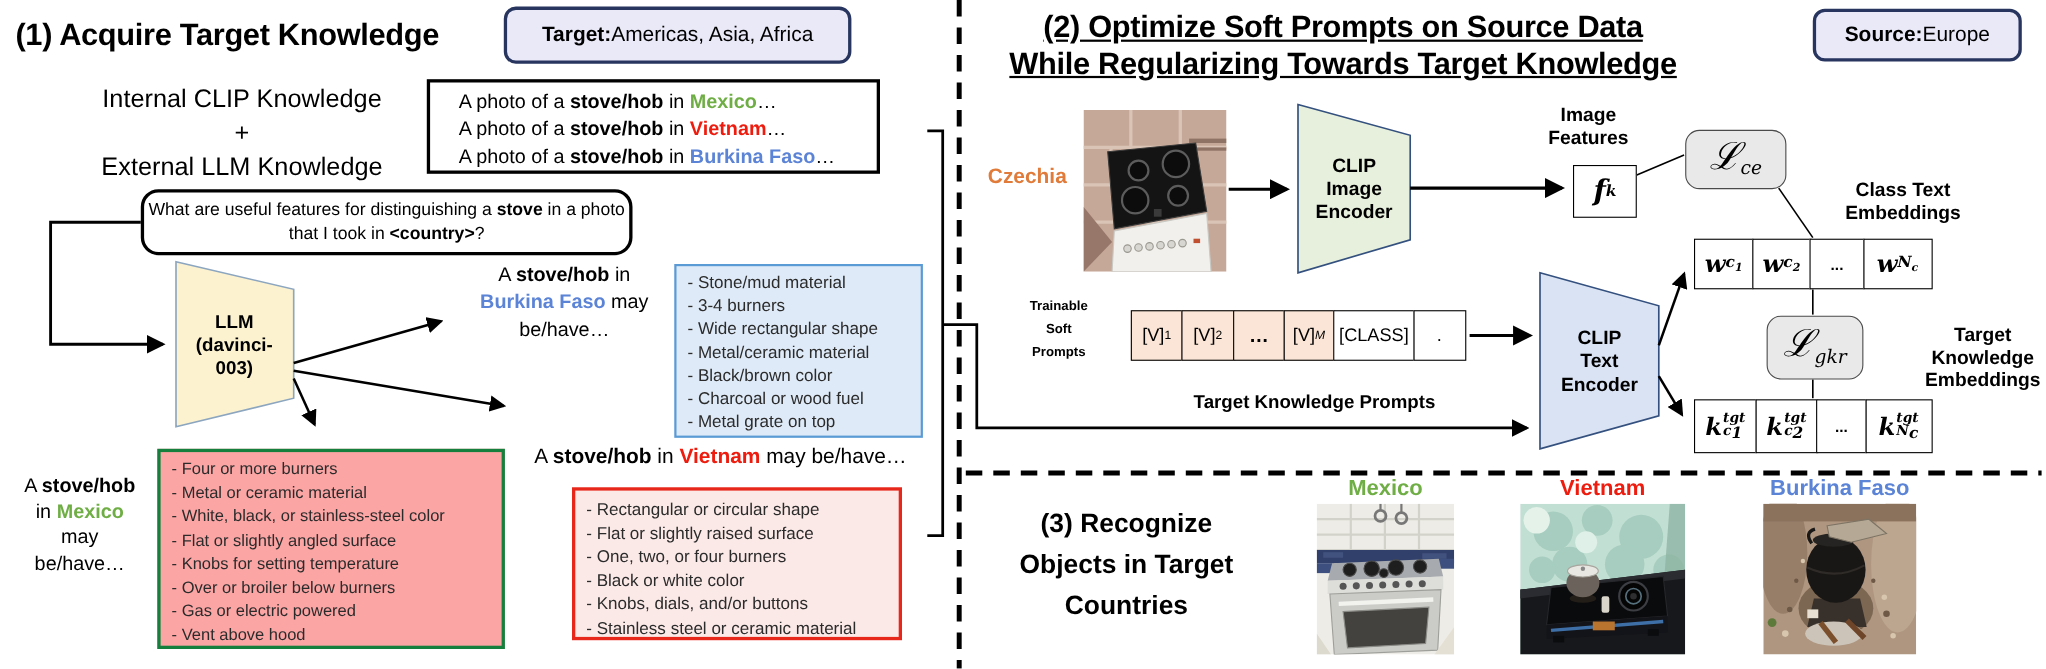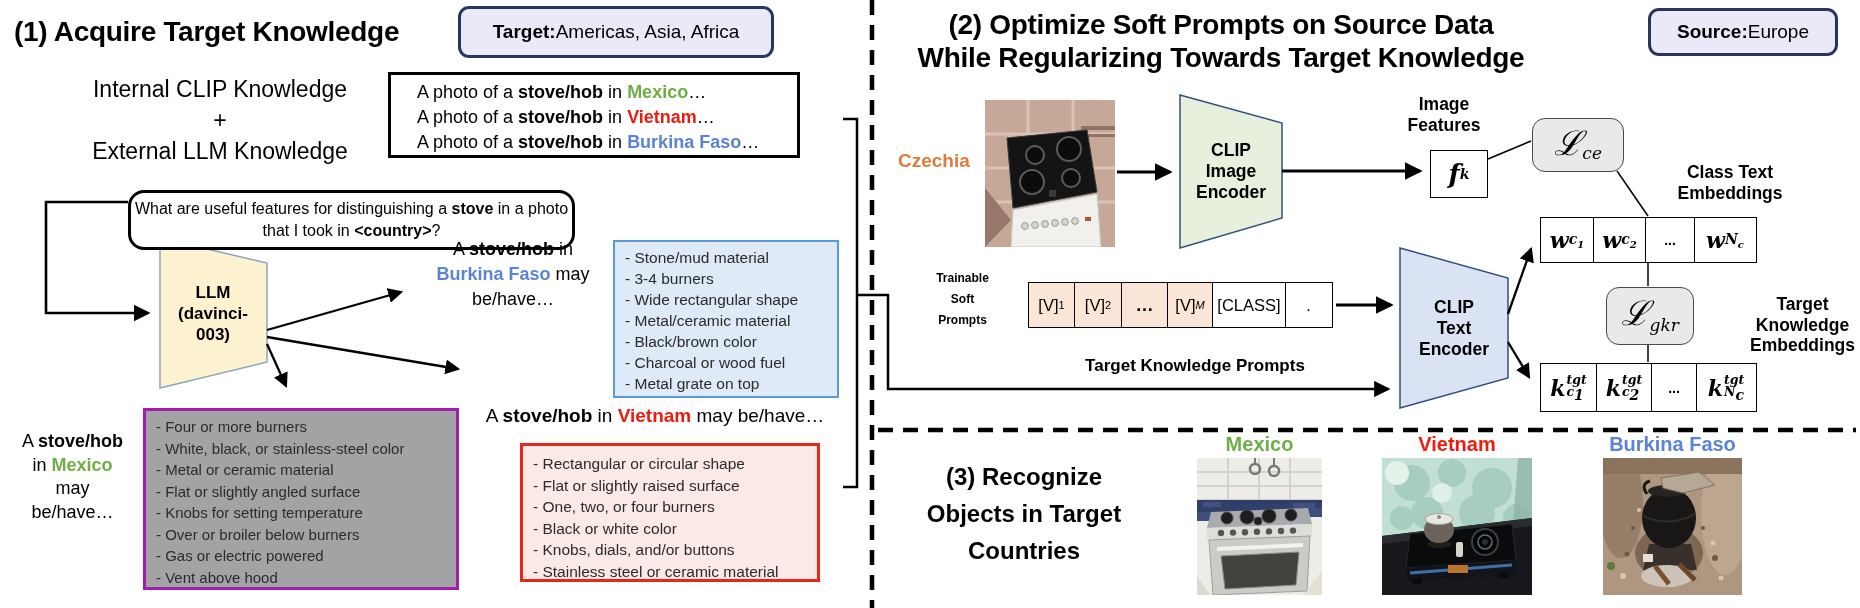--- a/index.html
+++ b/index.html
@@ -15,21 +15,21 @@
   .orange{color:#E07B39;}
   .h1{font-size:28px;font-weight:bold;letter-spacing:-0.3px;}
   .badge{background:#EAE9F8;border:3px solid #27355F;border-radius:11px;
          display:flex;align-items:center;justify-content:center;font-size:19px;box-sizing:border-box;}
   .blackbox{border:3px solid #000;box-sizing:border-box;background:#fff;}
   .roundbox{border:3.5px solid #000;border-radius:16px;box-sizing:border-box;background:#fff;
             display:flex;flex-direction:column;align-items:center;justify-content:center;}
   .featbox{box-sizing:border-box;color:#2b2b2b;font-size:15.5px;line-height:21.5px;padding:5px 10px;}
   .featbox div{white-space:nowrap;}
   .blue-box{background:#DEEAF7;border:2.5px solid #5B9BD5;}
-  .green-box{background:#a3a3a3;border:3px solid #a21caf;}
+  .green-box{background:#fca5a5;border:3px solid #15803d;}
   .red-box{background:#FBE9E7;border:3.5px solid #E8271B;}
   .lbl{font-size:18px;line-height:24px;}
   .cell{border:1.5px solid #000;box-sizing:border-box;display:flex;align-items:center;
         justify-content:center;background:#fff;position:absolute;}
   .peach{background:#FBE5D6;}
   .math{font-family:"DejaVu Serif",serif;font-style:italic;font-weight:bold;}
   .loss{background:#E9E9E9;border:1.5px solid #4a4a4a;border-radius:13px;display:flex;
         align-items:flex-start;justify-content:center;box-sizing:border-box;}
   .loss .sym{font-family:"DejaVu Serif",serif;font-style:italic;font-size:34px;line-height:40px;}
   .loss sub{font-family:"DejaVu Serif",serif;font-style:italic;font-size:17px;}
@@ -91,21 +91,21 @@
   <div class="abs ctr pre" style="left:55px;top:74px;width:330px;font-size:23px;line-height:31px;">Internal CLIP Knowledge
 +
 External LLM Knowledge</div>
 
   <div class="abs blackbox" style="left:388px;top:72px;width:412px;height:86px;padding:5px 26px;font-size:18px;line-height:25px;">
     <div><span>A photo of a </span><span class="b">stove/hob</span><span> in </span><span class="b green">Mexico</span><span>…</span></div>
     <div><span>A photo of a </span><span class="b">stove/hob</span><span> in </span><span class="b red">Vietnam</span><span>…</span></div>
     <div><span>A photo of a </span><span class="b">stove/hob</span><span> in </span><span class="b blue">Burkina Faso</span><span>…</span></div>
   </div>
 
-  <div class="abs roundbox" style="left:128px;top:172px;width:447px;height:60px;font-size:16px;line-height:22px;margin-top:18px;">
+  <div class="abs roundbox" style="left:128px;top:172px;width:447px;height:60px;font-size:16px;line-height:22px;">
     <div><span>What are useful features for distinguishing a </span><span class="b">stove</span><span> in a photo</span></div>
     <div><span>that I took in </span><span class="b">&lt;country&gt;</span><span>?</span></div>
   </div>
 
   <div class="abs ctr pre b" style="left:163px;top:282px;width:100px;font-size:17px;line-height:21px;">LLM
 (davinci-
 003)</div>
 
   <div class="abs ctr lbl" style="left:415px;top:237px;width:196px;line-height:25px;">
     <div><span>A </span><span class="b">stove/hob</span><span> in</span></div>
@@ -123,42 +123,42 @@
   </div>
 
   <div class="abs ctr lbl" style="left:0px;top:430px;width:145px;line-height:23.5px;">
     <div><span>A </span><span class="b">stove/hob</span></div>
     <div><span>in </span><span class="b green">Mexico</span></div>
     <div><span>may</span></div>
     <div><span>be/have…</span></div>
   </div>
   <div class="abs featbox green-box" style="left:143px;top:408px;width:316px;height:182px;font-size:15px;">
     <div>- Four or more burners</div>
-      <div>- White, black, or stainless-steel color</div>
-    <div>- Metal or ceramic material</div>
+      <div>- Metal or ceramic material</div>
+    <div>- White, black, or stainless-steel color</div>
       <div>- Flat or slightly angled surface</div>
     <div>- Knobs for setting temperature</div>
       <div>- Over or broiler below burners</div>
     <div>- Gas or electric powered</div>
       <div>- Vent above hood</div>
   </div>
 
   <div class="abs ctr" style="left:455px;top:405px;width:400px;font-size:19px;">
     <span>A </span><span class="b">stove/hob</span><span> in </span><span class="b red">Vietnam</span><span> may be/have…</span>
   </div>
   <div class="abs featbox red-box" style="left:520px;top:443px;width:300px;height:139px;padding-top:7px;">
     <div>- Rectangular or circular shape</div>
       <div>- Flat or slightly raised surface</div>
     <div>- One, two, or four burners</div>
       <div>- Black or white color</div>
     <div>- Knobs, dials, and/or buttons</div>
       <div>- Stainless steel or ceramic material</div>
   </div>
 
-  <div class="abs ctr pre" style="left:885px;top:8px;width:672px;font-size:28px;font-weight:bold;line-height:33px;letter-spacing:-0.3px;">(2) Optimize Soft Prompts on Source Data
+  <div class="abs ctr pre" style="left:885px;top:8px;width:672px;font-size:28px;font-weight:bold;line-height:33px;letter-spacing:-0.3px;text-decoration:underline;">(2) Optimize Soft Prompts on Source Data
 While Regularizing Towards Target Knowledge</div>
 
   <div class="abs badge" style="left:1648px;top:8px;width:190px;height:48px;">
     <span class="b">Source:</span>
       <span> Europe</span>
   </div>
 
   <div class="abs b orange" style="left:898px;top:150px;font-size:19px;">Czechia</div>
 
   <div class="abs" style="left:985px;top:100px;width:130px;height:147px;">

